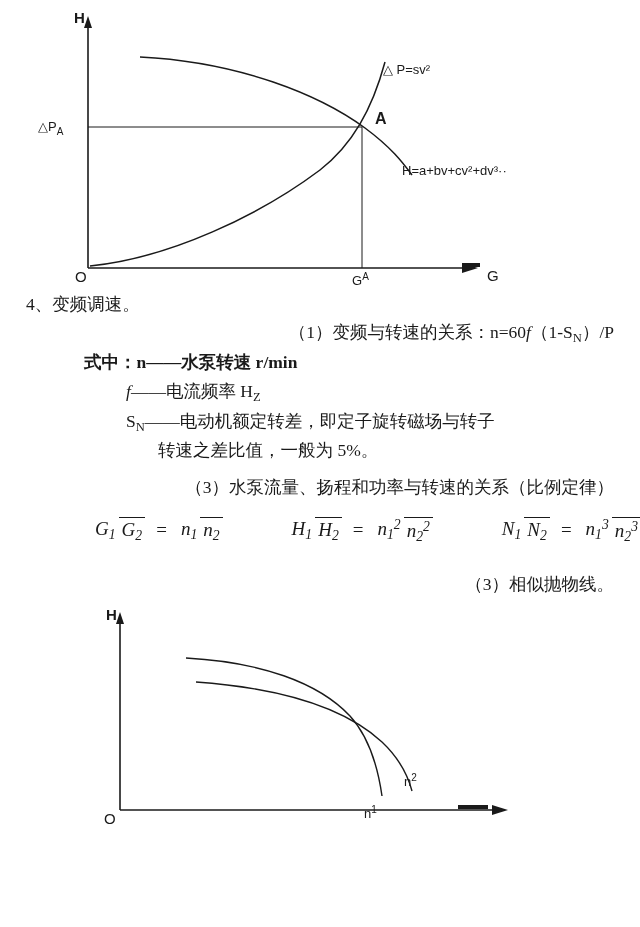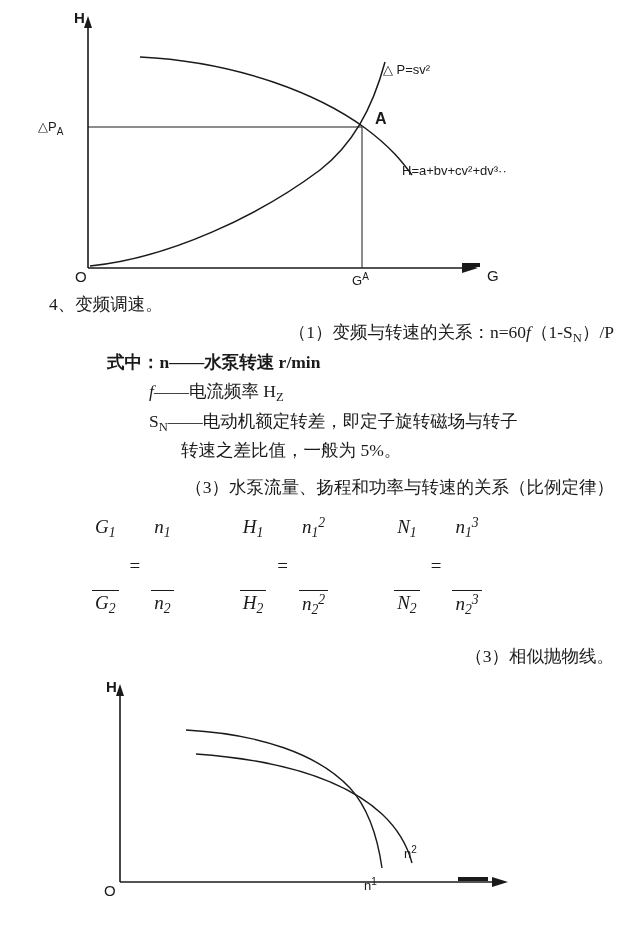--- a/index.html
+++ b/index.html
@@ -38,21 +38,20 @@
   }
 
   
   .body-text {
     padding: 0 26px;
     font-size: 17.5px;
     line-height: 1.62;
   }
   .line {
     white-space: nowrap;
-    margin-left: 23px;
   }
   .indent1 { padding-left: 16px; text-align: right; }
   .indent2 { padding-left: 58px; font-weight: bold; }
   .indent3 { padding-left: 100px; }
   .indent4 { padding-left: 132px; }
 
   .item-head {
     padding-left: 0px;
   }
 
@@ -77,25 +76,23 @@
     padding: 14px 0 10px 62px;
   }
   .frac-eq {
     display: flex;
     align-items: center;
     font-style: italic;
     font-size: 19px;
   }
   .frac {
     display: inline-flex;
-    flex-direction: column;
     align-items: center;
     justify-content: center;
     padding: 0 4px;
-    gap: 48px;
   }
   .frac .num {
     padding: 0 3px 1px 3px;
     line-height: 1.15;
   }
   .frac .den {
     padding: 1px 3px 0 3px;
     line-height: 1.15;
     border-top: 1.4px solid #1a1a1a;
   }

